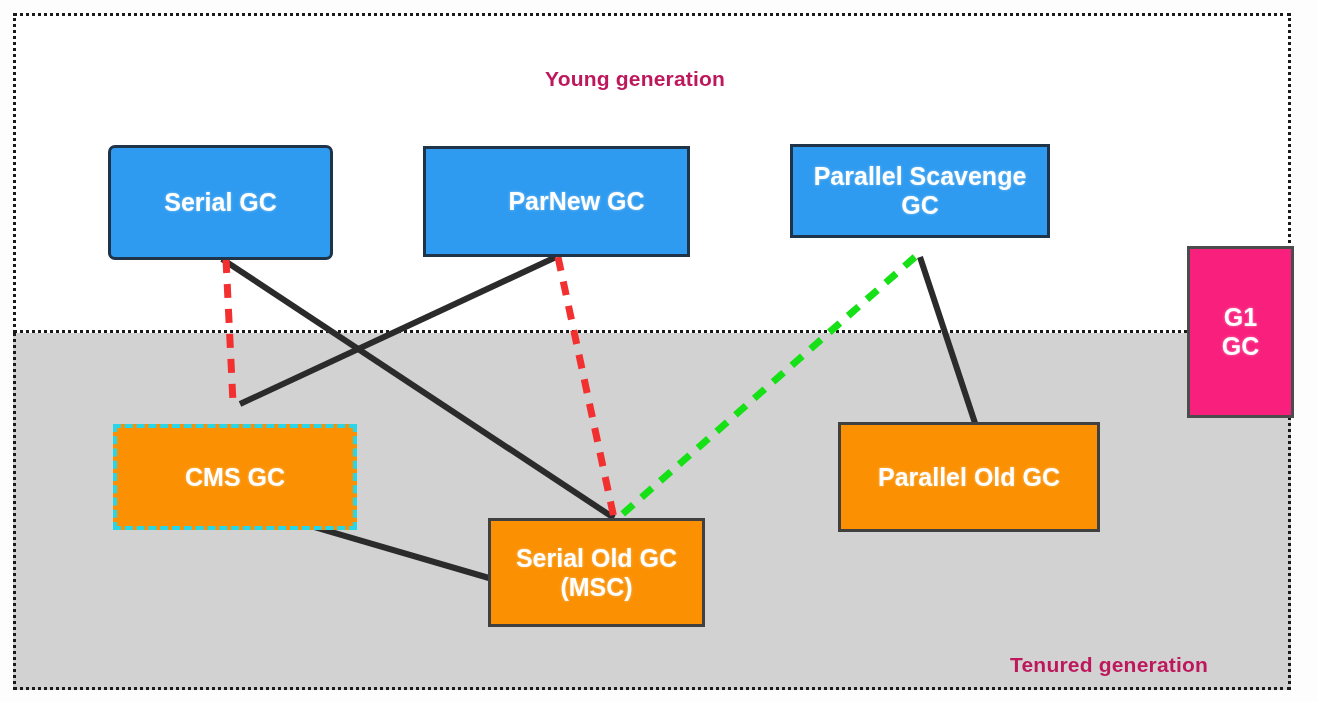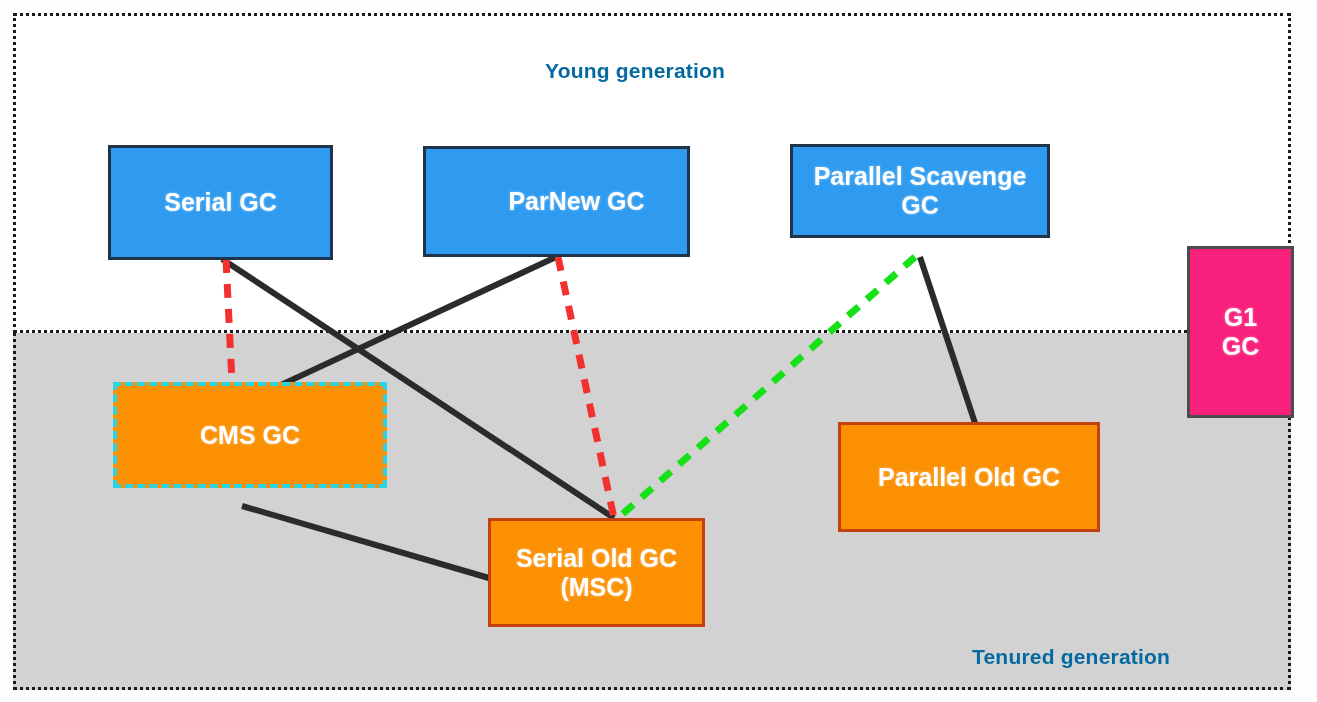--- a/index.html
+++ b/index.html
@@ -42,30 +42,31 @@
     background: #d2d2d2;
     border-left: 3px dotted #1a1a1a;
     border-right: 3px dotted #1a1a1a;
     border-bottom: 3px dotted #1a1a1a;
   }
 
   .region-label {
     position: absolute;
     font-size: 21px;
     font-weight: bold;
-    color: #0369a1;
+    color: #be185d;
     letter-spacing: 0.2px;
     white-space: nowrap;
+    margin-top: 8px;
   }
   #young-generation-label {
     left: 545px;
     top: 59px;
   }
   #tenured-generation-label {
-    left: 972px;
+    left: 1010px;
     top: 645px;
   }
 
   
   #connectors {
     position: absolute;
     left: 0;
     top: 0;
     width: 1317px;
     height: 702px;
@@ -86,39 +87,39 @@
     text-shadow: 0 0 3px rgba(255,255,255,0.45);
     white-space: pre-line;
   }
   .gc-young {
     background: #2e9bf0;
     border: 3px solid #1f3449;
     font-size: 25px;
   }
   .gc-old {
     background: #fb9002;
-    border: 3px solid #c2410c;
+    border: 3px solid #404040;
     font-size: 25px;
   }
   .gc-cms {
     background: #fb9002;
     border: 4px dashed #28d6e8;
     font-size: 25px;
   }
   .gc-g1 {
     background: #f91f7d;
     border: 3px solid #4c4c4c;
     font-size: 25px;
   }
 
-  #box-serial-gc          { left: 108px;  top: 145px; width: 225px; height: 115px; }
+  #box-serial-gc          { left: 108px;  top: 145px; width: 225px; height: 115px; border-radius: 7px; }
   #box-parnew-gc          { left: 423px;  top: 146px; width: 267px; height: 111px; padding-left: 40px; }
   #box-parallel-scavenge  { left: 790px;  top: 144px; width: 260px; height: 94px; }
   #box-g1-gc              { left: 1155px; top: 246px; width: 107px; height: 172px; margin-left: 32px; }
-  #box-cms-gc             { left: 113px;  top: 382px; width: 274px; height: 106px; }
+  #box-cms-gc             { left: 113px;  top: 424px; width: 244px; height: 106px; }
   #box-serial-old-gc      { left: 488px;  top: 518px; width: 217px; height: 109px; }
   #box-parallel-old-gc    { left: 838px;  top: 422px; width: 262px; height: 110px; }
 </style>
 </head>
 <body>
 
 <div id="stage">
 
   <div id="young-region" class="region"></div>
   <div id="tenured-region" class="region"></div>

